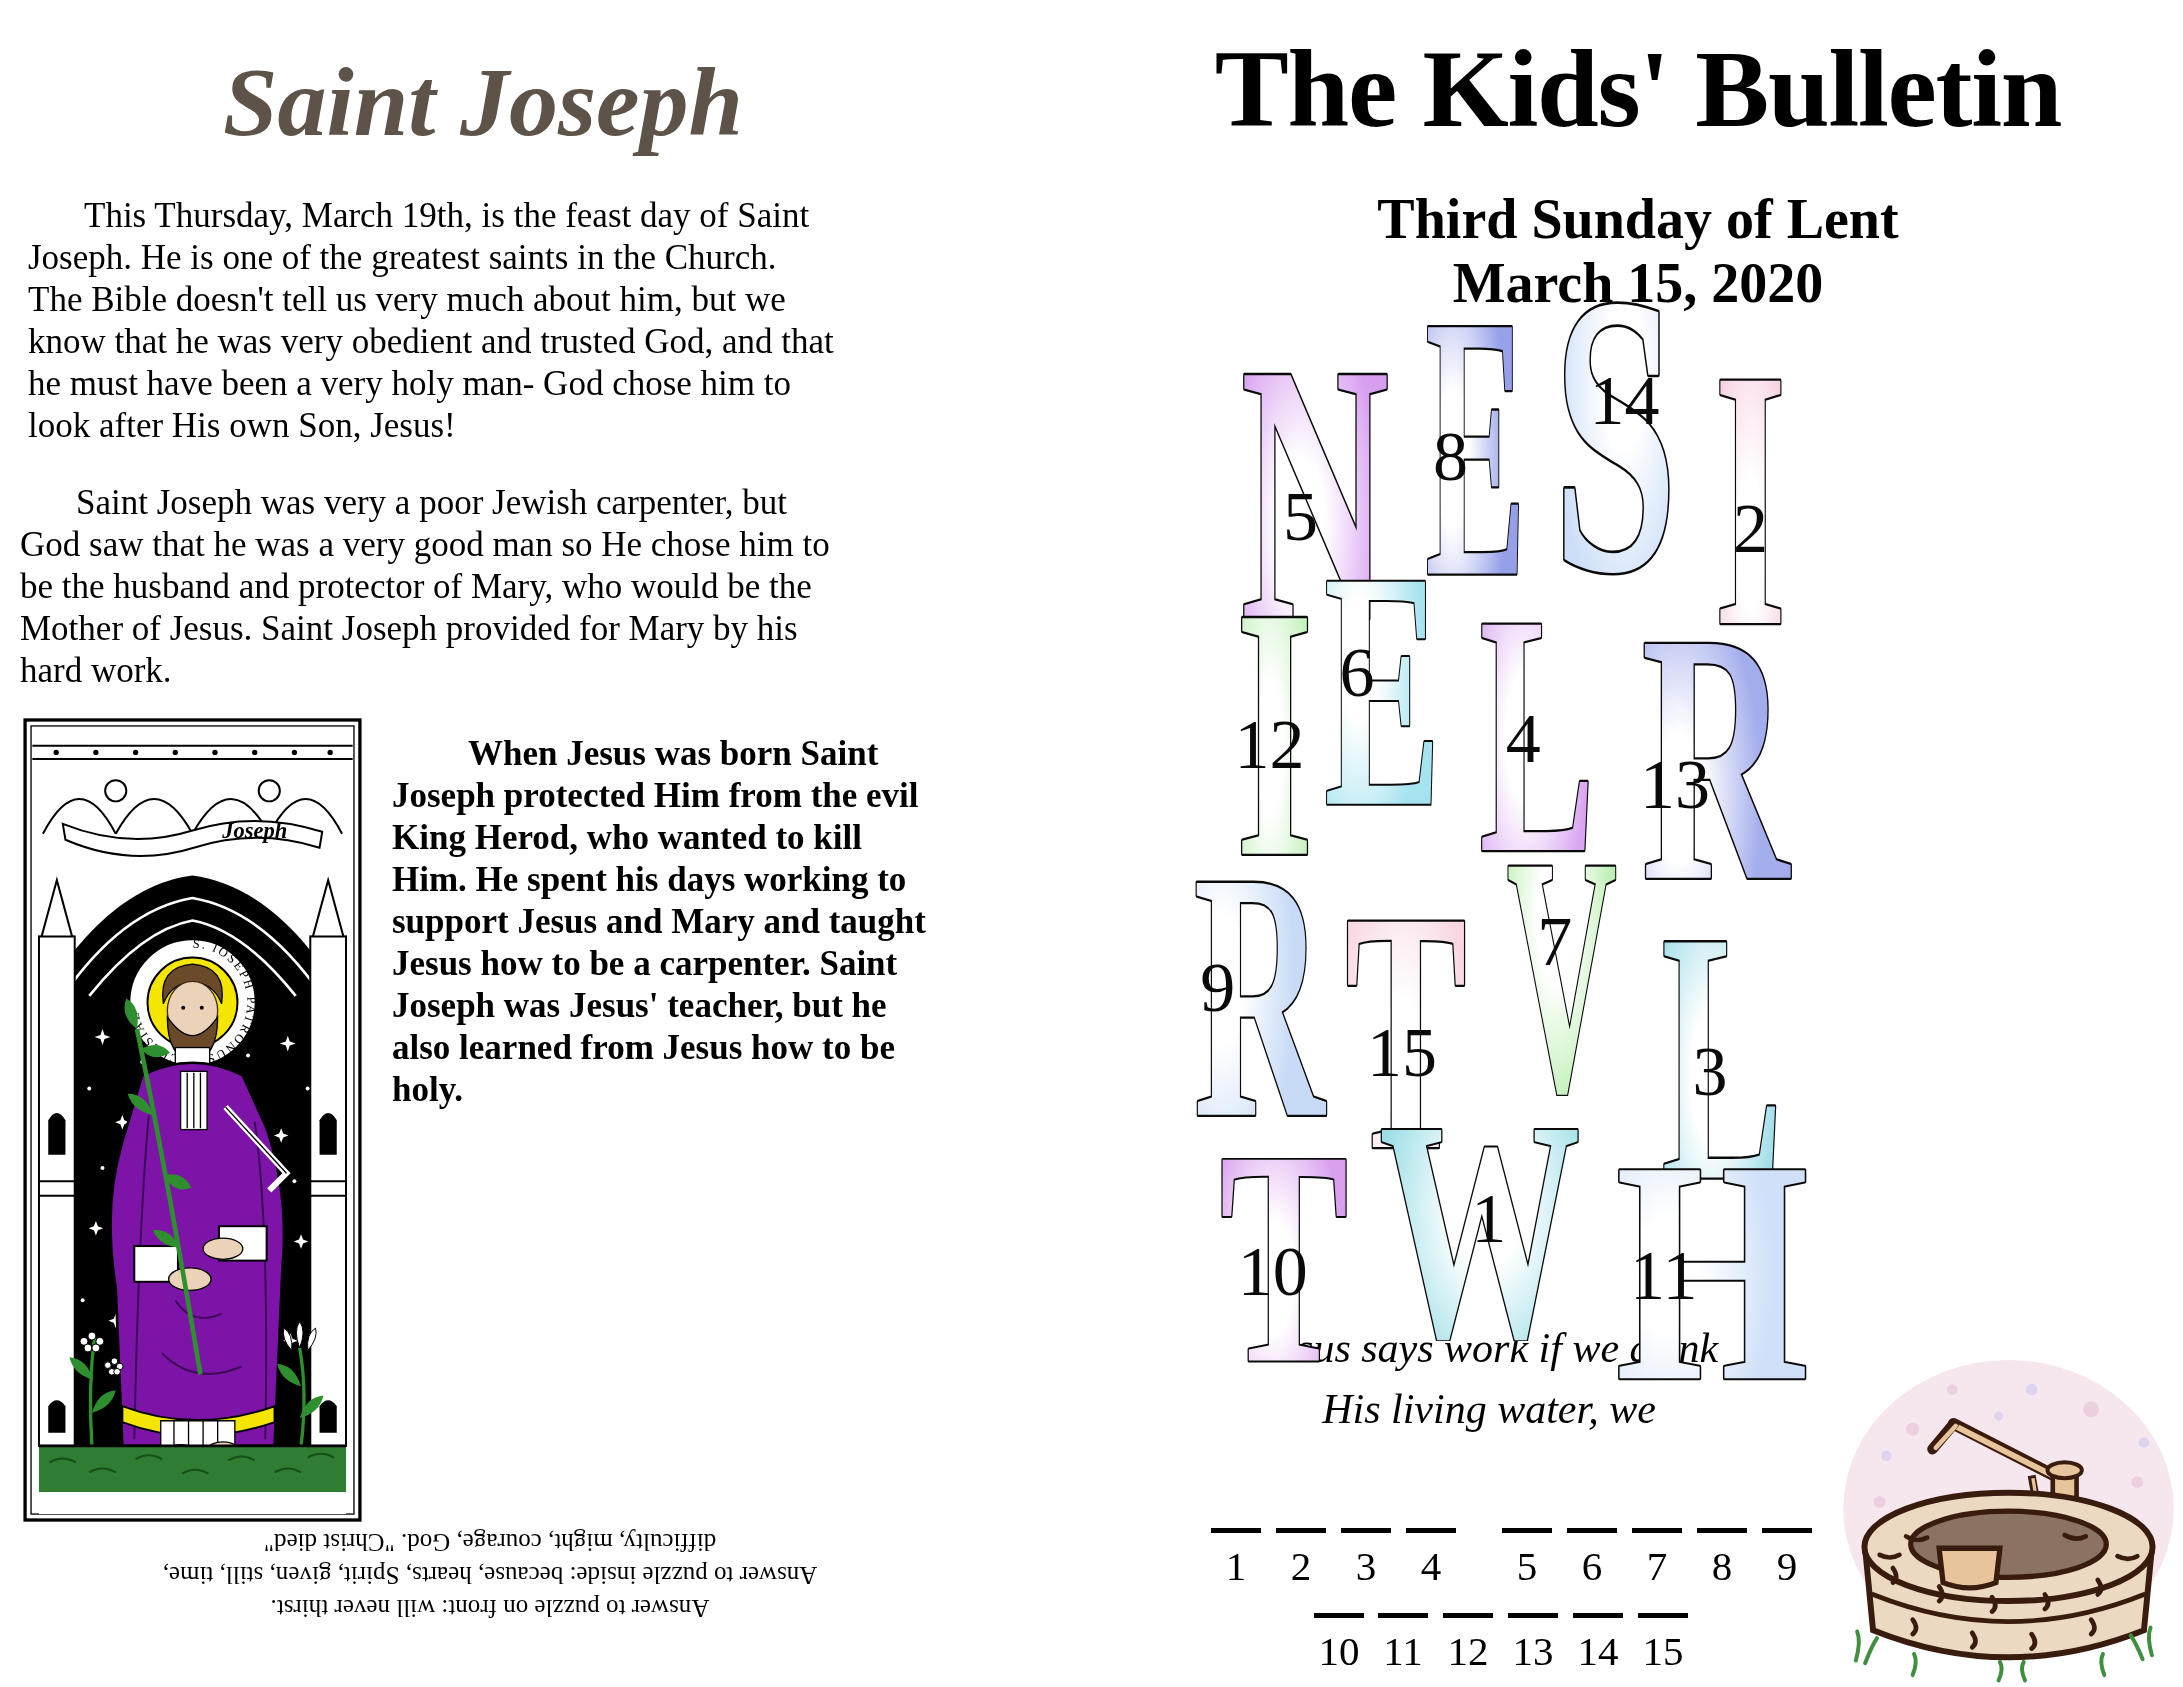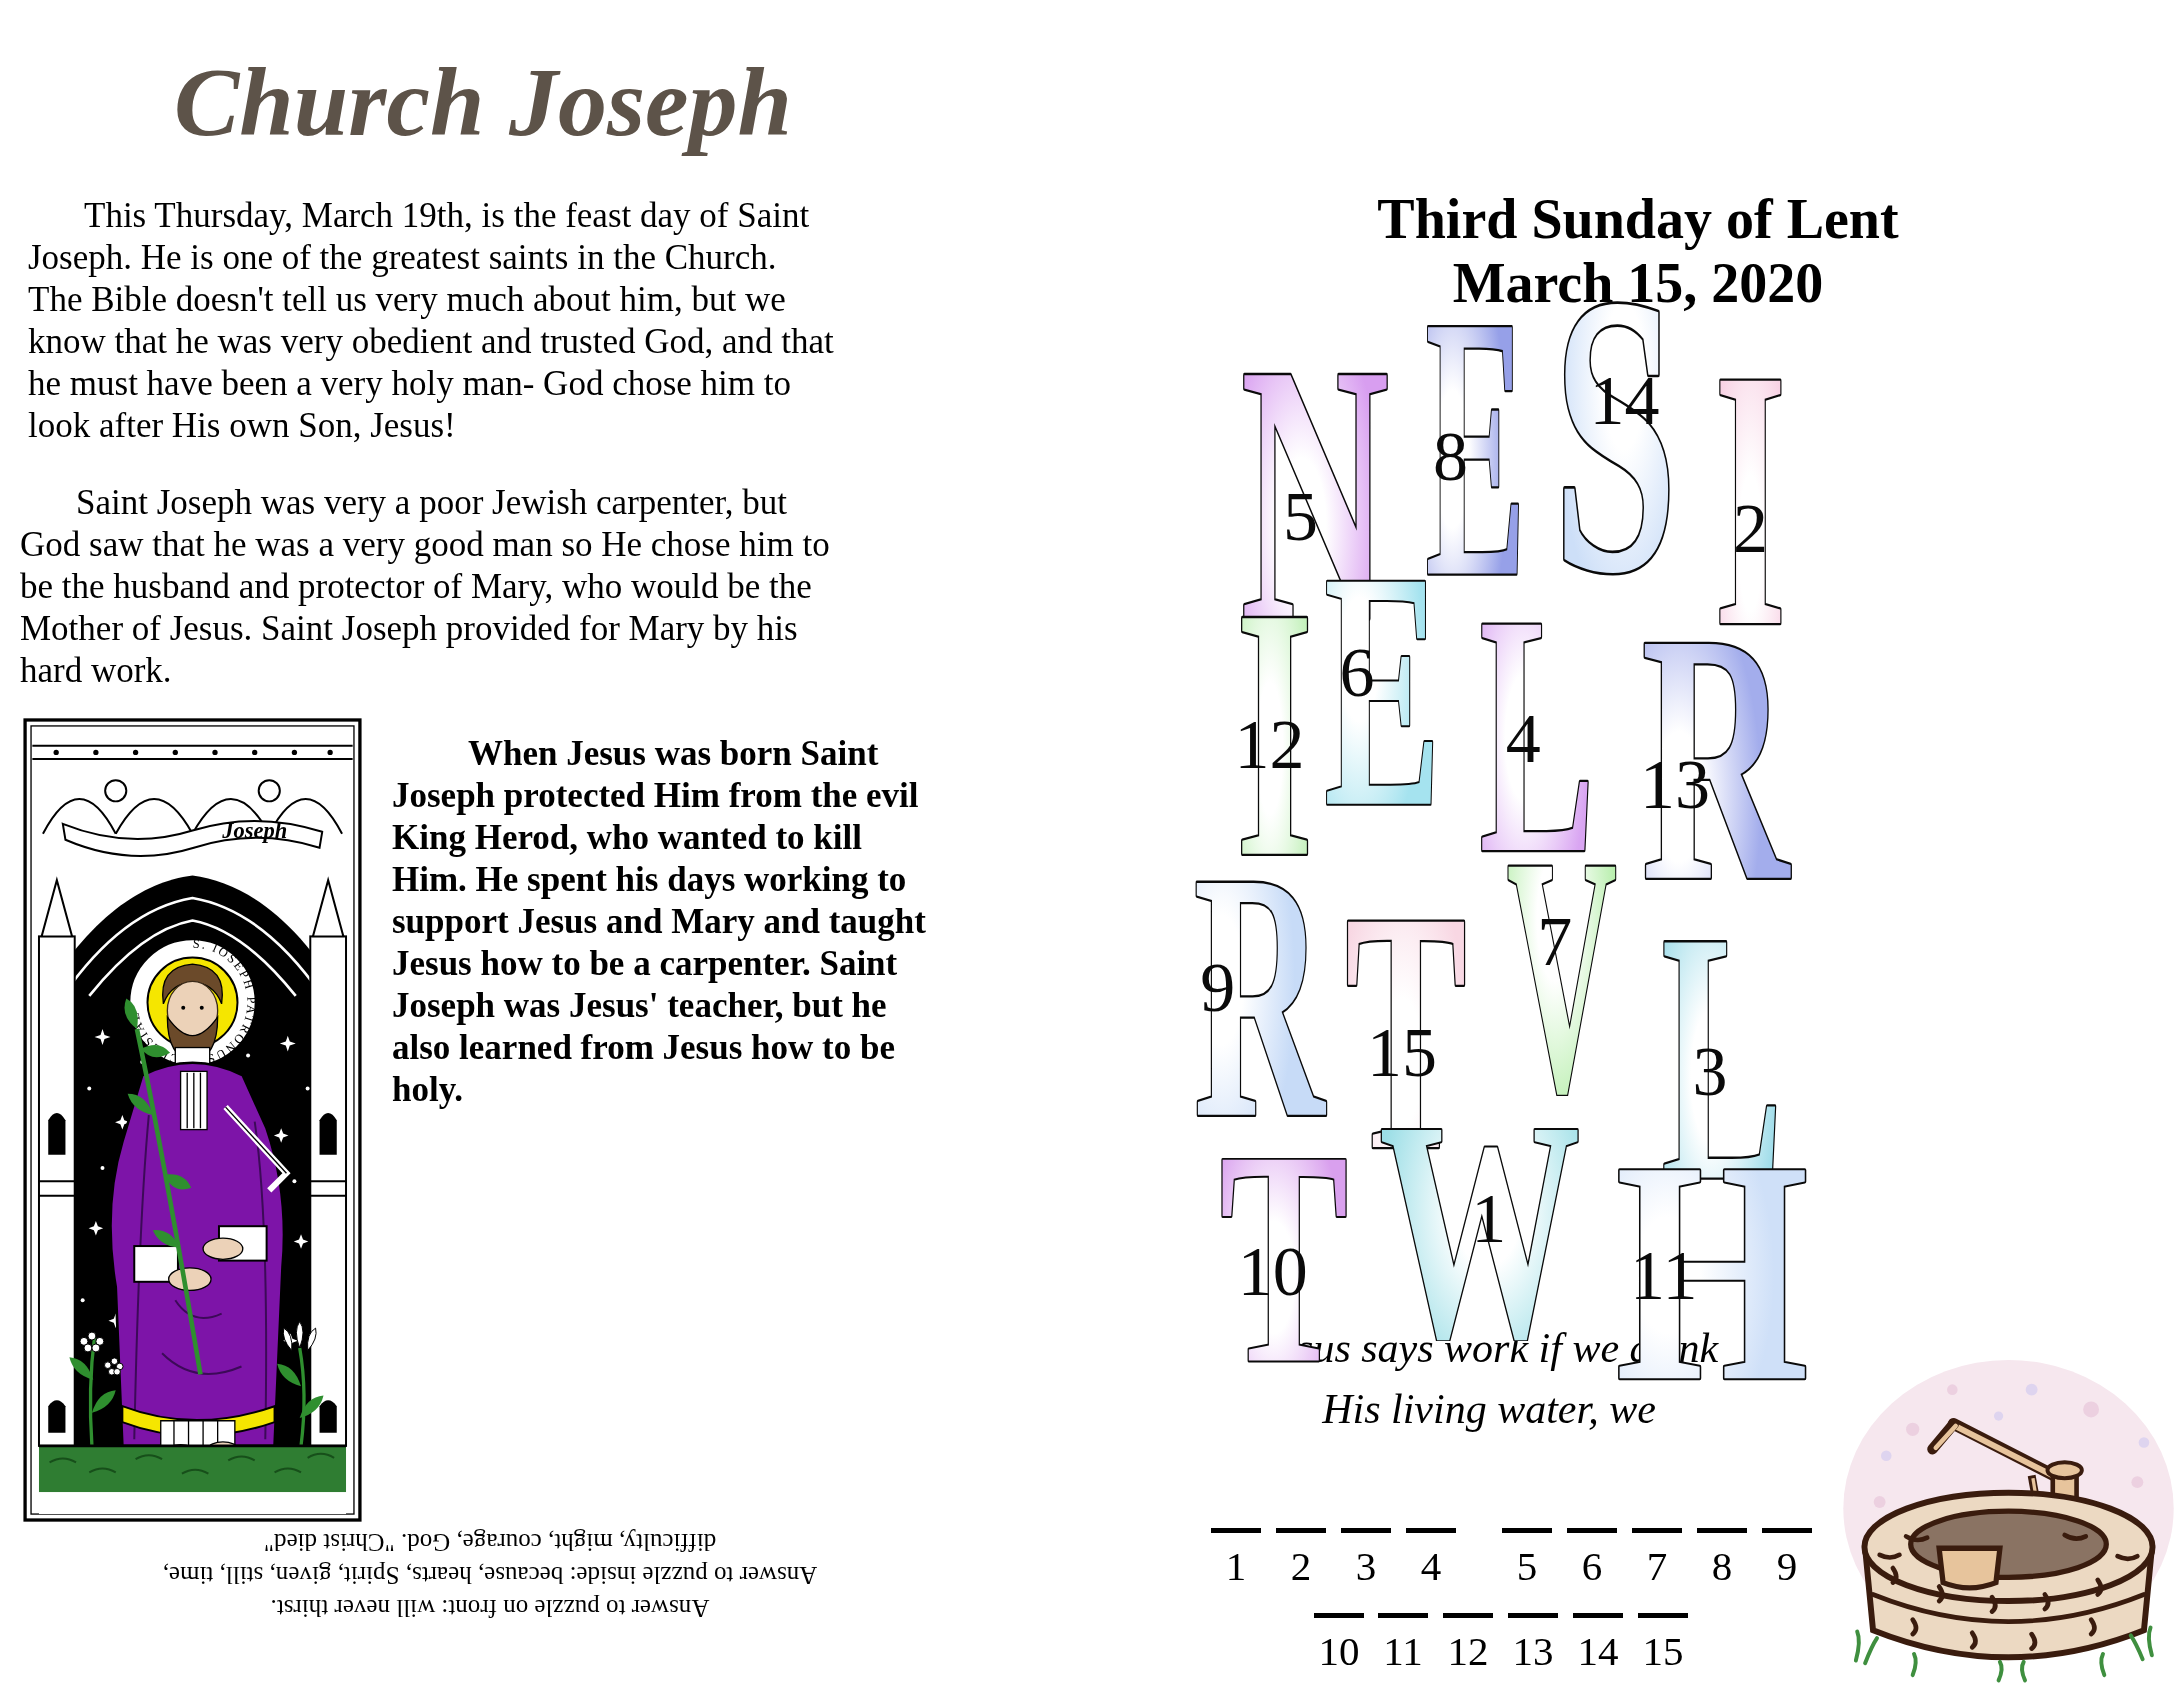--- a/index.html
+++ b/index.html
@@ -24,21 +24,21 @@
   .blank-line{height:4.6px;background:#000;}
   .blank-num{font-size:41px;text-align:center;margin-top:9.3px;}
 </style>
 </head>
 <body>
 
 <div class="page">
 
   <div class="abs" style="left:0;top:0;width:1092px;height:1687px;">
 
-    <div class="abs left-title" style="left: 20px; top: 46px; width: 926px; color: rgb(93, 83, 73);">Church Joseph</div>
+    <div class="abs left-title" style="left: 20px; top: 46px; width: 926px; color: rgb(93, 83, 73);">Saint Joseph</div>
 
     <div class="abs para indent85" style="left:28px;top:195px;width:979px;">This Thursday, March 19th, is the feast day of Saint
 Joseph.  He is one of the greatest saints in the Church.
 The Bible doesn't tell us very much about him, but we
 know that he was very obedient and trusted God, and that
 he must have been a very holy man- God chose him to
 look after His own Son, Jesus!</div>
 
     <div class="abs para indent85" style="left:20px;top:482px;width:979px;">Saint Joseph was very a poor Jewish carpenter, but
 God saw that he was a very good man so He chose him to
@@ -236,20 +236,21 @@
     </svg>
 
     <div class="abs answers" style="left:26.5px;top:1526px;width:926px;">Answer to puzzle on front: will never thirst.
 Answer to puzzle inside: because, hearts, Spirit, given, still, time,
 difficulty, might, courage, God.  "Christ died"</div>
 
   </div>
 
   <div class="abs" style="left:1092px;top:0;width:1092px;height:1687px;">
 
+    <div class="abs right-title" style="left:0;top:25px;width:1092px;">The Kids' Bulletin</div>
 
     <div class="abs subtitle" style="left:0;top:187px;width:1092px;">Third Sunday of Lent
 March 15, 2020</div>
 
     <div class="abs caption" style="left:0;top:1318px;width:794px;">Jesus says work if we drink
 His living water, we</div>
 
     <svg class="abs" style="left:741px;top:1350px;" width="351" height="337" viewBox="0 0 530 510">
       <ellipse cx="265" cy="240" rx="250" ry="225" fill="#f6e7ee"></ellipse>
       <g fill="#ecd0e0">

